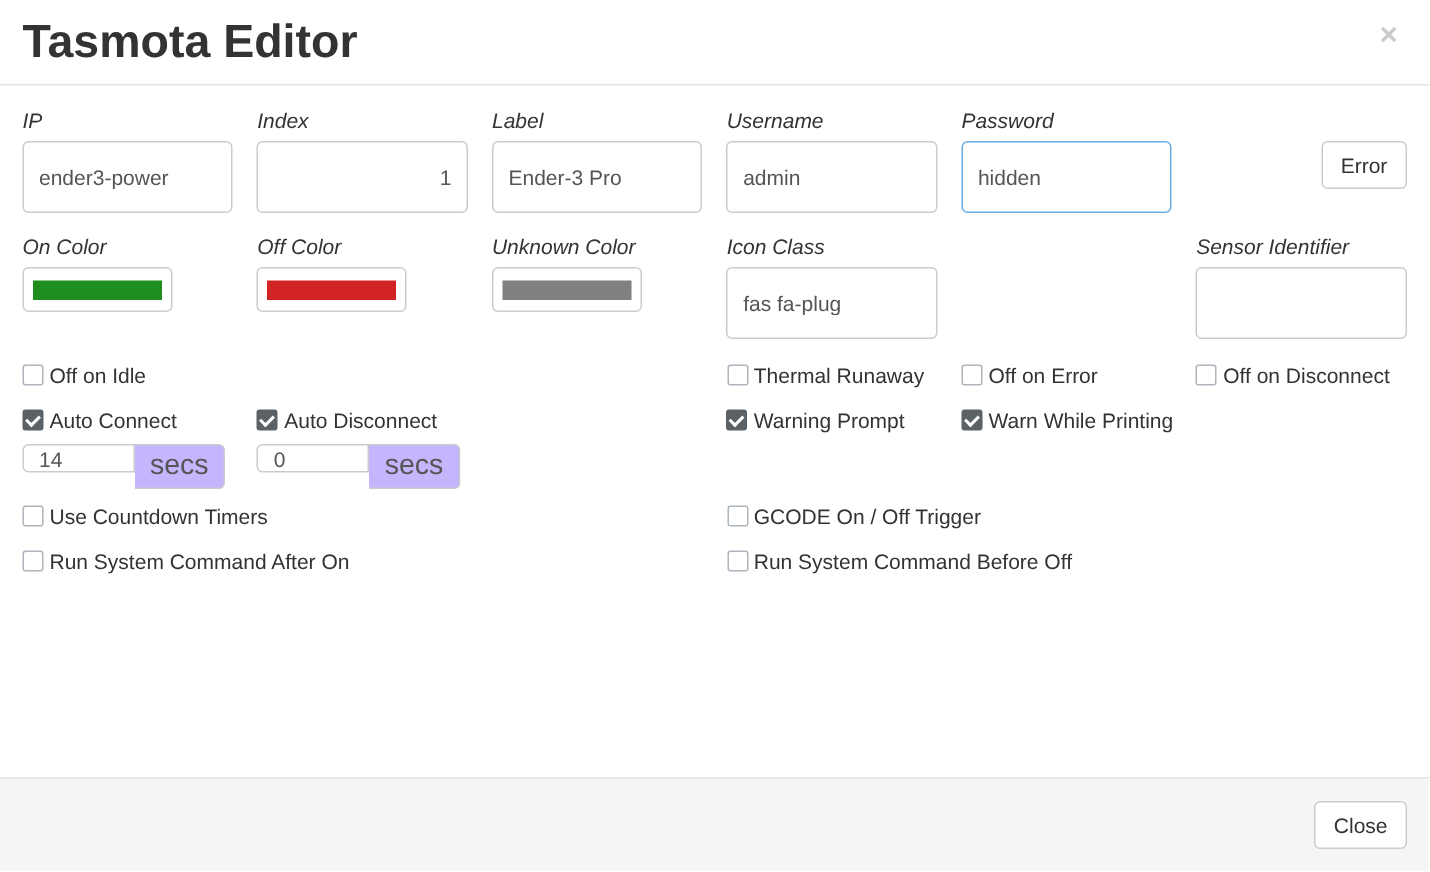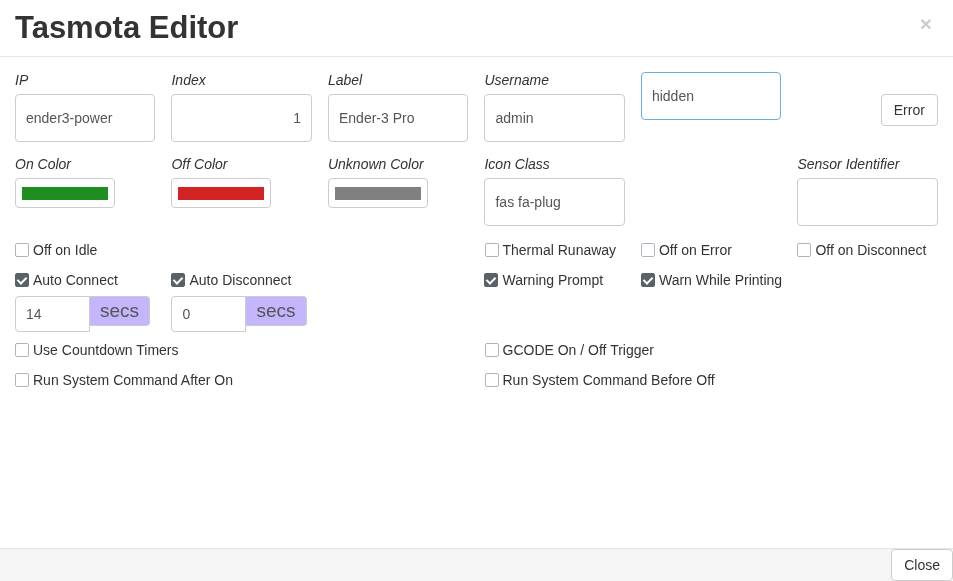--- a/index.html
+++ b/index.html
@@ -151,37 +151,38 @@
   }
   .input-group {
     display: flex;
     width: 120px;
     margin-top: 6px;
   }
   .input-group .form-control {
     border-top-right-radius: 0;
     border-bottom-right-radius: 0;
     width: 75px;
-    height: 36px;
+    height: 19px;
   }
   .input-group .addon {
     display: flex;
     align-items: center;
     padding: 0 10px;
     background: #c4b5fd;
     border: 1px solid #ccc;
     border-left: 0;
     border-radius: 0 4px 4px 0;
     font-size: 19px;
     color: #555;
     height: 30px;
   }
   .modal-footer {
     background: #f5f5f5;
     border-top: 1px solid #e5e5e5;
+    padding: 15px;
     display: flex;
     justify-content: flex-end;
   }
 </style>
 </head>
 <body>
 
 <div class="modal">
 
   <div class="modal-header">
@@ -202,20 +203,21 @@
       </div>
       <div class="col-2 form-group">
         <label class="control-label">Label</label>
         <input class="form-control" type="text" value="Ender-3 Pro" style="">
       </div>
       <div class="col-2 form-group">
         <label class="control-label">Username</label>
         <input class="form-control" type="text" value="admin" style="">
       </div>
       <div class="col-2 form-group">
+        <label class="control-label">Password</label>
         <input class="form-control focus-blue" type="text" value="hidden" style="">
       </div>
       <div class="col-2 form-group verify-wrap">
         <button class="btn">Error</button>
       </div>
     </div>
 
     <div class="row">
       <div class="col-2 form-group">
         <label class="control-label">On Color</label>

